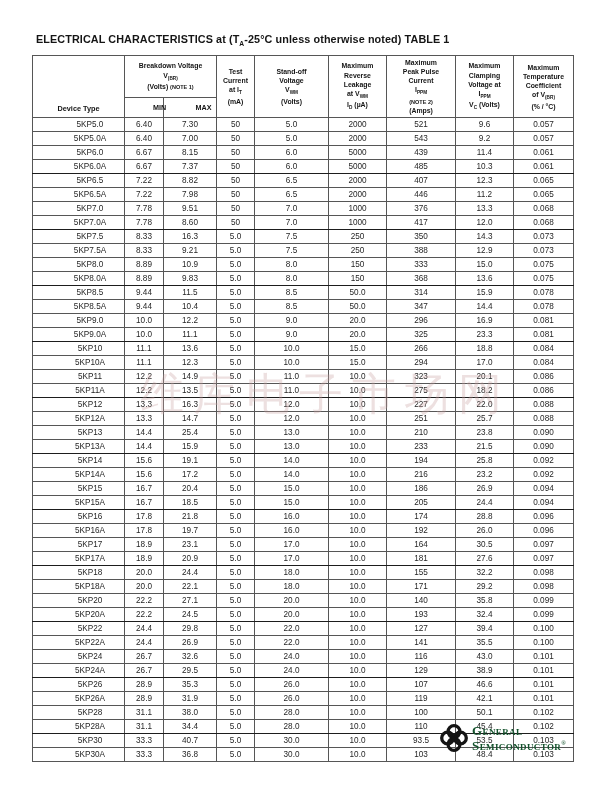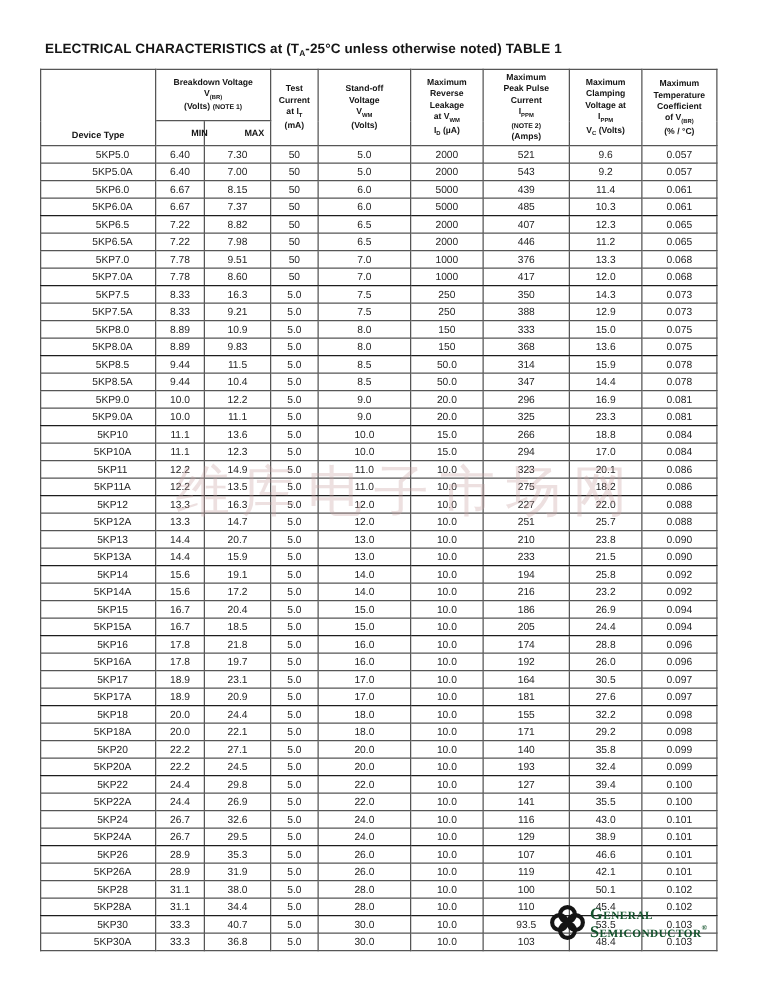--- a/index.html
+++ b/index.html
@@ -342,21 +342,21 @@
           <td>5.0</td>
           <td>12.0</td>
           <td>10.0</td>
           <td>251</td>
           <td>25.7</td>
           <td>0.088</td>
         </tr>
         <tr>
           <td class="dev">5KP13</td>
           <td>14.4</td>
-          <td>20.7</td>
+          <td>25.4</td>
           <td>5.0</td>
           <td>13.0</td>
           <td>10.0</td>
           <td>210</td>
           <td>23.8</td>
           <td>0.090</td>
         </tr>
         <tr class="gend">
           <td class="dev">5KP13A</td>
           <td>14.4</td>

